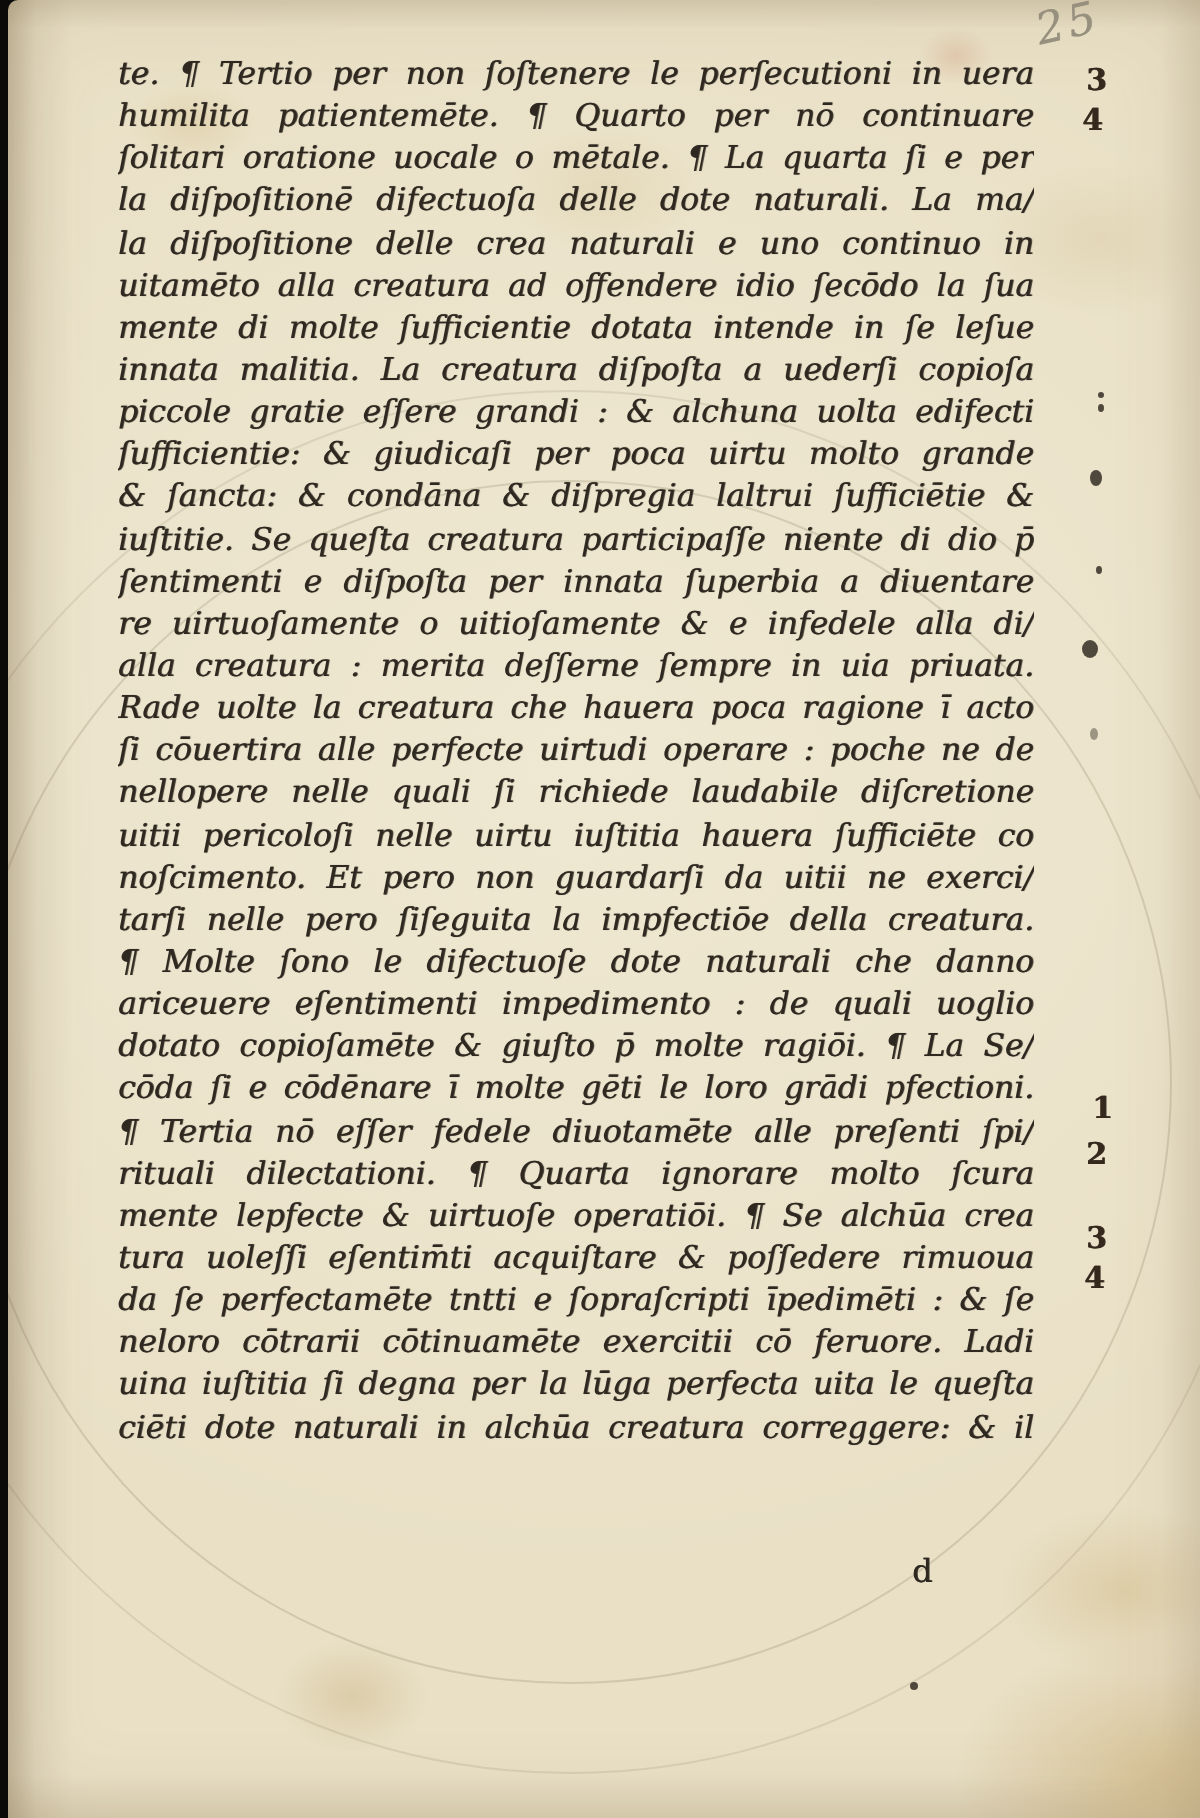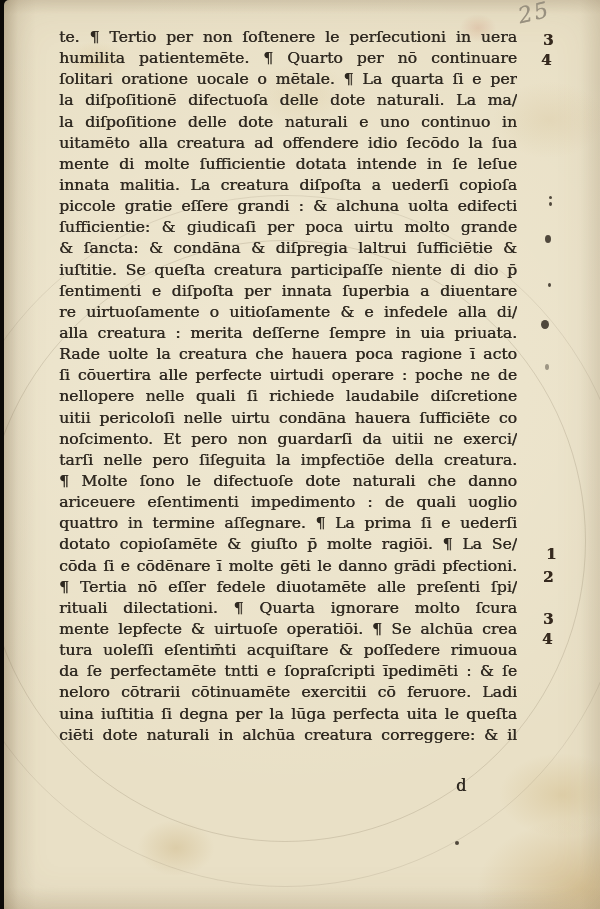--- a/index.html
+++ b/index.html
@@ -20,21 +20,21 @@
       linear-gradient(90deg, rgba(110,90,60,0.30) 0, rgba(110,90,60,0.08) 14px, rgba(110,90,60,0) 32px),
       linear-gradient(270deg, rgba(120,100,70,0.12) 0, rgba(120,100,70,0) 20px),
       linear-gradient(180deg, rgba(120,100,70,0.16) 0, rgba(120,100,70,0) 14px),
       linear-gradient(0deg, rgba(130,105,70,0.14) 0, rgba(130,105,70,0) 22px),
       #e9e0c6;
     box-shadow: inset 0 0 45px rgba(130,105,70,0.16);
   }
   .stamp-circle{position:absolute;border-radius:50%;pointer-events:none;}
   .c1{width:600px;height:600px;left:-20px;top:240px;border:1.5px solid rgba(115,100,75,0.20);}
   .c2{width:690px;height:690px;left:-65px;top:195px;border:1.5px solid rgba(115,100,75,0.14);}
-  .textblock{position:absolute;left:55px;top:26px;width:458px;}
+  .textblock{position:absolute;left:55px;top:26px;width:458px;font-style:italic;}
   .tl{height:21.15px;overflow:hidden;font-size:15.7px;line-height:21.15px;color:#2e2820;
       text-align:justify;text-align-last:justify;
       text-shadow:0.45px 0 0.35px rgba(46,40,32,0.85);}
   .folio{position:absolute;left:514px;top:0px;font-size:22px;font-style:italic;
       color:#98907f;transform:rotate(-13deg);letter-spacing:2px;
       text-shadow:0.3px 0 0.2px rgba(150,140,123,0.6);}
   .mnum{position:absolute;font-size:15px;font-weight:bold;color:#35291e;
       text-shadow:0.4px 0 0.3px rgba(53,41,30,0.9);}
   .catchword{position:absolute;left:452px;top:776px;font-size:16px;color:#2e2820;
       text-shadow:0.4px 0 0.3px rgba(46,40,32,0.85);}
@@ -52,42 +52,41 @@
     <div class="folio">25</div>
 
     <span class="mnum" style="left:539px;top:31px;">3</span>
     <span class="mnum" style="left:537px;top:51px;">4</span>
 
     <div class="textblock">
       <div class="tl">te. ¶ Tertio per non ſoſtenere le perſecutioni in uera</div>
       <div class="tl">humilita patientemēte. ¶ Quarto per nō continuare</div>
       <div class="tl">ſolitari oratione uocale o mētale. ¶ La quarta ſi e per</div>
       <div class="tl">la diſpoſitionē difectuoſa delle dote naturali. La ma/</div>
-      <div class="tl">la diſpoſitione delle dote naturali e uno continuo in</div>
+      <div class="tl">la diſpoſitione delle crea naturali e uno continuo in</div>
       <div class="tl">uitamēto alla creatura ad offendere idio ſecōdo la ſua</div>
       <div class="tl">mente di molte ſufficientie dotata intende in ſe leſue</div>
       <div class="tl">innata malitia. La creatura diſpoſta a uederſi copioſa</div>
       <div class="tl">piccole gratie eſſere grandi : &amp; alchuna uolta edifecti</div>
       <div class="tl">ſufficientie: &amp; giudicaſi per poca uirtu molto grande</div>
       <div class="tl">&amp; ſancta: &amp; condāna &amp; diſpregia laltrui ſufficiētie &amp;</div>
       <div class="tl">iuſtitie. Se queſta creatura participaſſe niente di dio p̄</div>
       <div class="tl">ſentimenti e diſpoſta per innata ſuperbia a diuentare</div>
       <div class="tl">re uirtuoſamente o uitioſamente &amp; e infedele alla di/</div>
       <div class="tl">alla creatura : merita deſſerne ſempre in uia priuata.</div>
       <div class="tl">Rade uolte la creatura che hauera poca ragione ī acto</div>
       <div class="tl">ſi cōuertira alle perfecte uirtudi operare : poche ne de</div>
       <div class="tl">nellopere nelle quali ſi richiede laudabile diſcretione</div>
-      <div class="tl">uitii pericoloſi nelle uirtu condāna hauera ſufficiēte co</div>
+      <div class="tl">uitii pericoloſi nelle uirtu iuſtitia hauera ſufficiēte co</div>
       <div class="tl">noſcimento. Et pero non guardarſi da uitii ne exerci/</div>
       <div class="tl">tarſi nelle pero ſiſeguita la impfectiōe della creatura.</div>
       <div class="tl">¶ Molte ſono le difectuoſe dote naturali che danno</div>
       <div class="tl">ariceuere eſentimenti impedimento : de quali uoglio</div>
-      <div class="tl">quattro in termine aſſegnare. ¶ La prima ſi e uederſi</div>
       <div class="tl">dotato copioſamēte &amp; giuſto p̄ molte ragiōi. ¶ La Se/</div>
-      <div class="tl">cōda ſi e cōdēnare ī molte gēti le danno grādi pfectioni.</div>
+      <div class="tl">cōda ſi e cōdēnare ī molte gēti le loro grādi pfectioni.</div>
       <div class="tl">¶ Tertia nō eſſer fedele diuotamēte alle preſenti ſpi/</div>
       <div class="tl">rituali dilectationi. ¶ Quarta ignorare molto ſcura</div>
       <div class="tl">mente lepfecte &amp; uirtuoſe operatiōi. ¶ Se alchūa crea</div>
       <div class="tl">tura uoleſſi eſentim̄ti acquiſtare &amp; poſſedere rimuoua</div>
       <div class="tl">da ſe perfectamēte tntti e ſopraſcripti īpedimēti : &amp; ſe</div>
       <div class="tl">neloro cōtrarii cōtinuamēte exercitii cō feruore. Ladi</div>
       <div class="tl">uina iuſtitia ſi degna per la lūga perfecta uita le queſta</div>
       <div class="tl">ciēti dote naturali in alchūa creatura correggere: &amp; il</div>
     </div>
 

